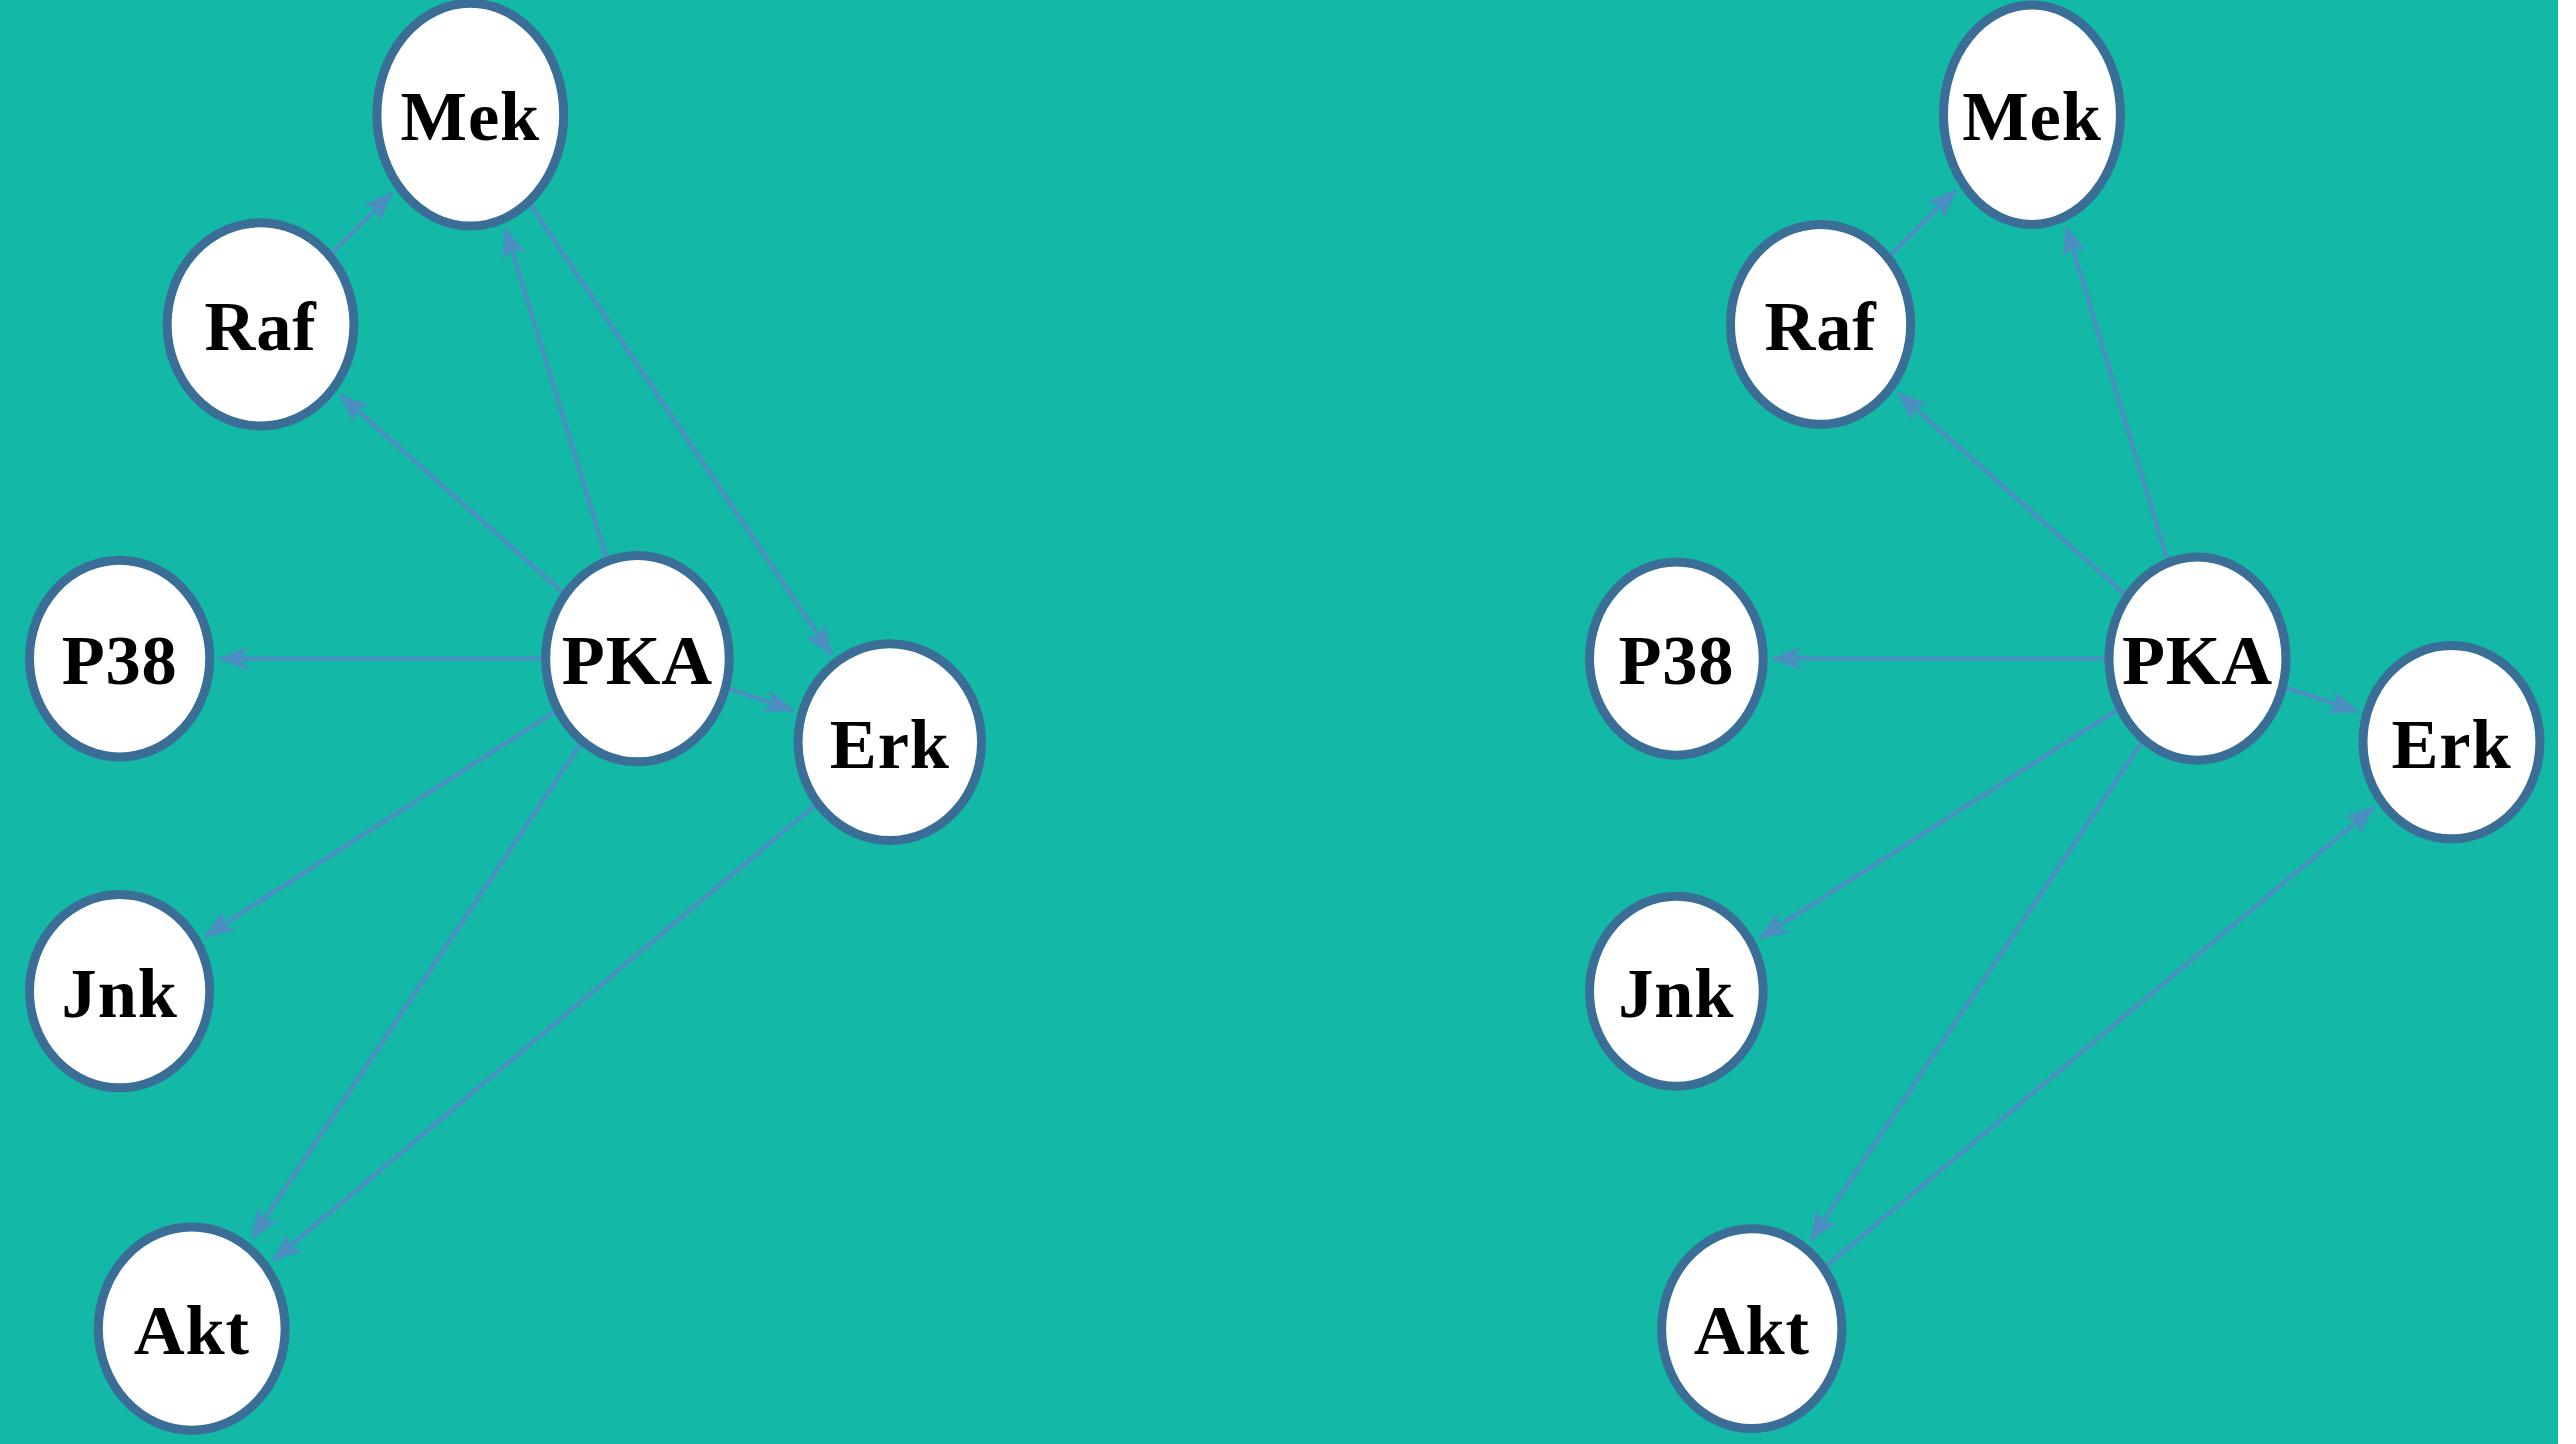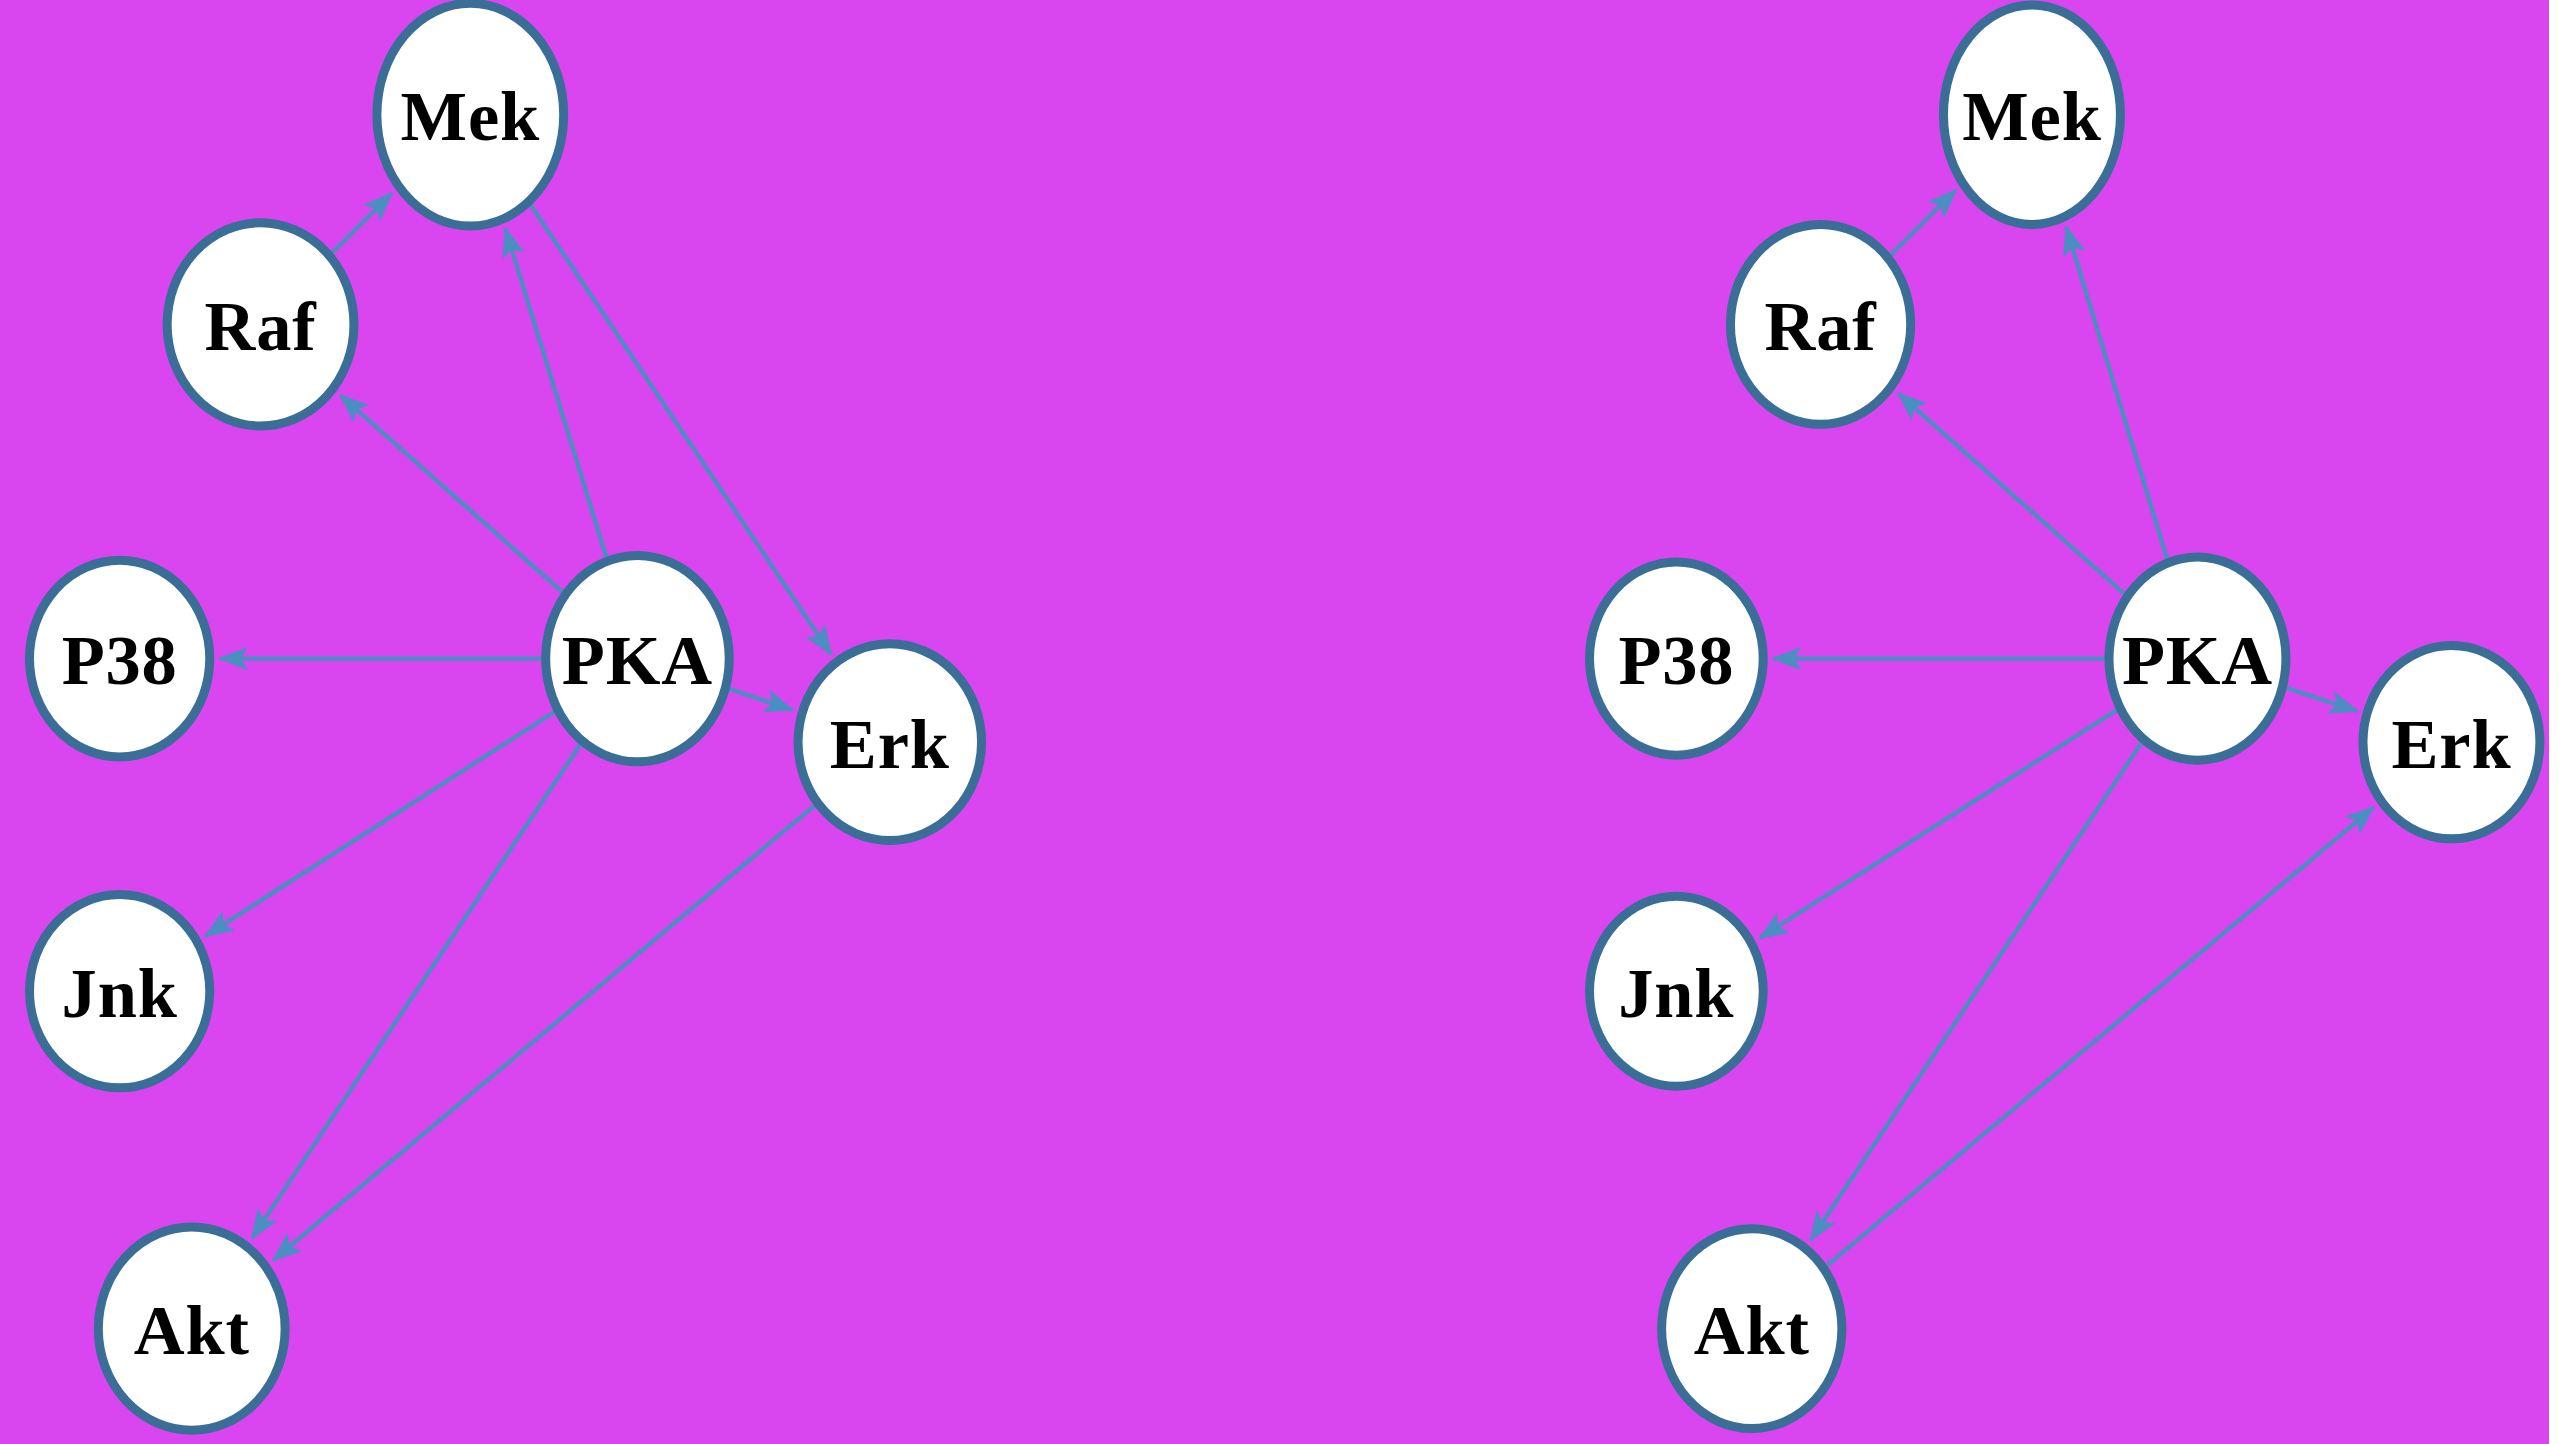--- a/index.html
+++ b/index.html
@@ -10,21 +10,22 @@
   body {
     width: 2576px;
     height: 1445px;
     font-family: "Liberation Serif", "DejaVu Serif", serif;
     overflow: hidden;
   }
   #canvas {
     position: relative;
     width: 2549px;
     height: 1445px;
-    background: #d946ef;
+    background: #14b8a6;
+    padding-left: 9px;
   }
   svg.graph-layer {
     position: absolute;
     top: 0;
     left: 0;
     width: 2576px;
     height: 1445px;
   }
   .node-circle {
     fill: #ffffff;

